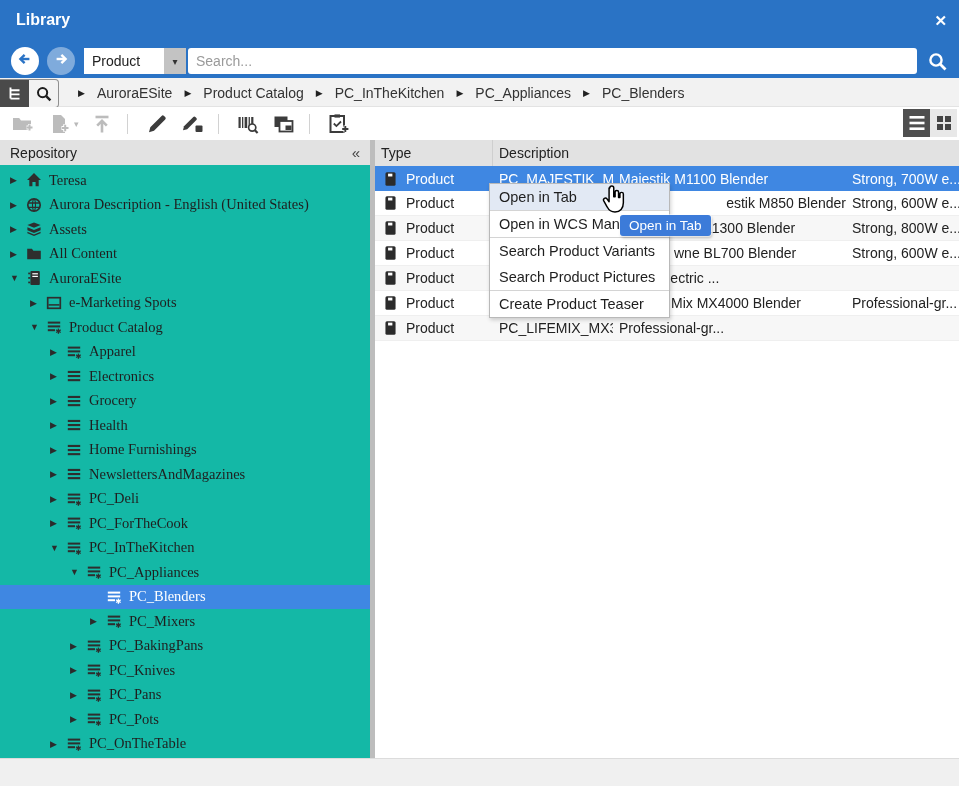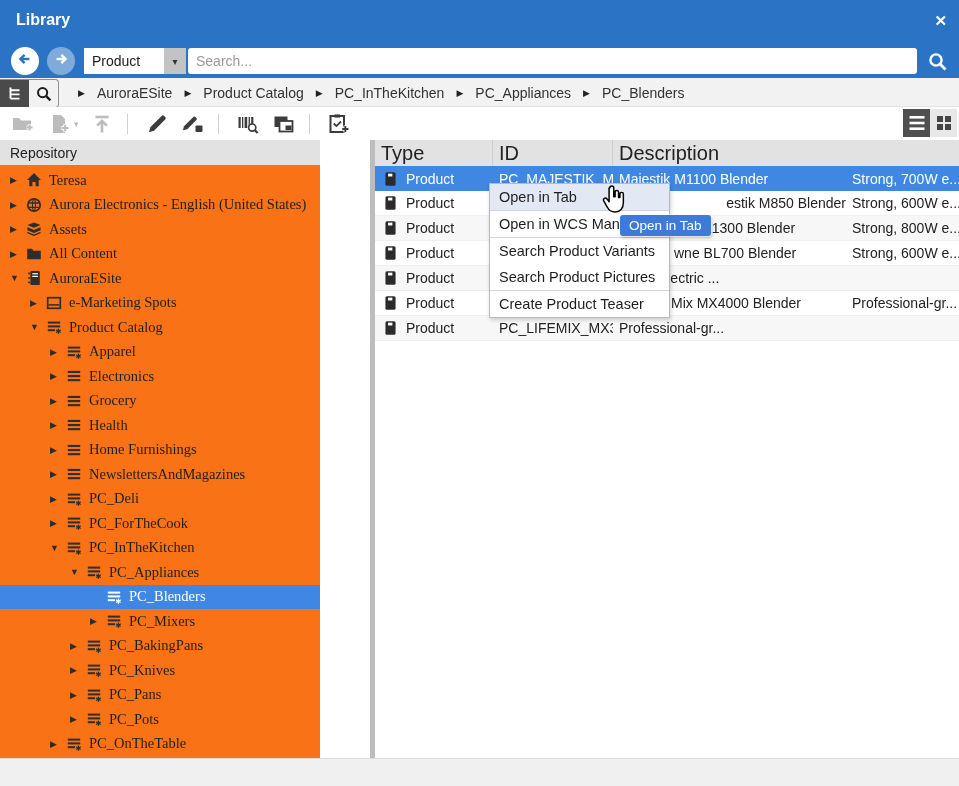--- a/index.html
+++ b/index.html
@@ -33,37 +33,37 @@
   .actionbar{position:absolute;left:0;top:107px;width:959px;height:33px;background:#fff;display:flex;align-items:center;}
   .tb-icon{width:26px;height:24px;margin-left:10px;display:flex;align-items:center;justify-content:center;cursor:pointer;}
   .tb-caret{font-size:9px;color:#b9b9b9;margin-left:2px;cursor:pointer;}
   .tb-sep{width:1px;height:20px;background:#d2d2d2;margin:0 6px 0 12px;}
   .view-toggles{position:absolute;right:2px;top:2px;display:flex;}
   .vt-btn{width:27px;height:28px;display:flex;align-items:center;justify-content:center;cursor:pointer;}
   .vt-btn.active{background:#4f4f4f;}
   .vt-btn.idle{background:#e8e8e8;}
 
   
-  .leftpanel{position:absolute;left:0;top:140px;width:320px;height:618px;background:#f97316;overflow:hidden;}
+  .leftpanel{position:absolute;left:0;top:140px;width:370px;height:618px;background:#14b8a6;overflow:hidden;}
   .panelheader{position:absolute;left:0;top:0;width:370px;height:25px;background:#e2e2e2;display:flex;align-items:center;font-size:14px;color:#222;}
   .panelheader .ph-title{padding-left:10px;flex:1;}
   .ph-collapse{padding-right:10px;font-size:15px;color:#444;cursor:pointer;}
   .divider-v{position:absolute;left:370px;top:140px;width:5px;height:618px;background:#bdbdbd;cursor:col-resize;}
   .tree{position:absolute;left:0;top:28px;width:370px;}
   .tree-row{height:24.5px;display:flex;align-items:center;cursor:pointer;white-space:nowrap;}
   .tree-row .spacer{flex:none;}
   .tree-arrow{flex:none;width:16px;font-size:9px;color:#2b2b2b;text-align:left;}
   .tree-ico{flex:none;width:17px;height:16px;margin-right:6px;display:flex;align-items:center;}
   .tree-label{font-size:14.5px;color:#1f1f1f;font-family:Liberation Serif, serif;}
   .tree-row.selected{background:#3f87e2;}
   .tree-row.selected .tree-label{color:#fff;}
   .tree-row.selected .tree-arrow{color:#fff;}
 
   .rightpanel{position:absolute;left:375px;top:140px;width:584px;height:618px;background:#fff;}
-  .thead{display:flex;height:26px;background:#e2e2e2;font-size:20px;color:#222;}
+  .thead{display:flex;height:26px;background:#e2e2e2;font-size:14px;color:#222;}
   .thead .th{display:flex;align-items:center;padding-left:6px;box-sizing:border-box;border-right:1px solid #cfcfcf;}
   .thead .th:last-child{border-right:none;}
   .trow{display:flex;height:25px;align-items:center;font-size:14px;color:#222;border-bottom:1px solid #efefef;box-sizing:border-box;background:#fff;}
   .trow.alt{background:#f7f7f7;}
   .trow.selected{background:#3f87e2;color:#fff;border-bottom:none;}
   .tcell{overflow:hidden;white-space:nowrap;padding-left:6px;box-sizing:border-box;flex:none;}
   .c-type{width:118px;display:flex;align-items:center;gap:8px;padding-left:8px;}
   .c-id{width:120px;}
   .c-name{width:233px;}
   .c-desc{width:113px;}
@@ -260,21 +260,21 @@
         <div class="tree-row">
           <span class="spacer" style="width: 10px;"></span>
           <span class="tree-arrow">▶</span>
           <span class="tree-ico">
             <svg width="16" height="16" viewBox="0 0 16 16">
               <circle cx="8" cy="8" r="6.2" fill="none" stroke="#2e2e2e" stroke-width="1.7"></circle>
               <path d="M2 6h12M2.4 10.4h11.2" stroke="#2e2e2e" stroke-width="1.3" fill="none"></path>
               <path d="M8 1.9c-2 1.7-2 10.5 0 12.2M8 1.9c2 1.7 2 10.5 0 12.2" stroke="#2e2e2e" stroke-width="1.1" fill="none"></path>
             </svg>
           </span>
-          <span class="tree-label">Aurora Electronics - English (United States)</span>
+          <span class="tree-label">Aurora Description - English (United States)</span>
         </div>
         <div class="tree-row">
           <span class="spacer" style="width: 10px;"></span>
           <span class="tree-arrow">▶</span>
           <span class="tree-ico">
             <svg width="16" height="16" viewBox="0 0 16 16">
               <path fill="#2e2e2e" d="M8 1.4 14.6 4.1 8 6.8 1.4 4.1z"></path>
               <path fill="#2e2e2e" d="M1.4 6.3 8 9l6.6-2.7v3L8 12 1.4 9.3z"></path>
               <path fill="#2e2e2e" d="M1.4 10.8 8 13.5l6.6-2.7v1.4L8 14.9l-6.6-2.7z"></path>
             </svg>
@@ -635,21 +635,20 @@
           <span class="tree-label">PC_OnTheTable</span>
         </div>
       </div>
   </div>
 
   <div class="divider-v"></div>
 
   <div class="rightpanel">
     <div class="thead" id="thead">
         <div class="th c-type">Type</div>
-        <div class="th c-id">ID</div>
         <div class="th c-desc">Description</div>
       </div>
     <div id="tbody">
         <div class="trow selected">
           <div class="tcell c-type">
             <span class="type-ico">
               <svg width="15" height="16" viewBox="0 0 16 16">
                 <rect x="2.6" y="0.9" width="10.8" height="14.2" rx="1.6" fill="#2b2b2b"></rect>
                 <rect x="5.4" y="2.3" width="4.6" height="3" fill="#fff"></rect>
               </svg>

